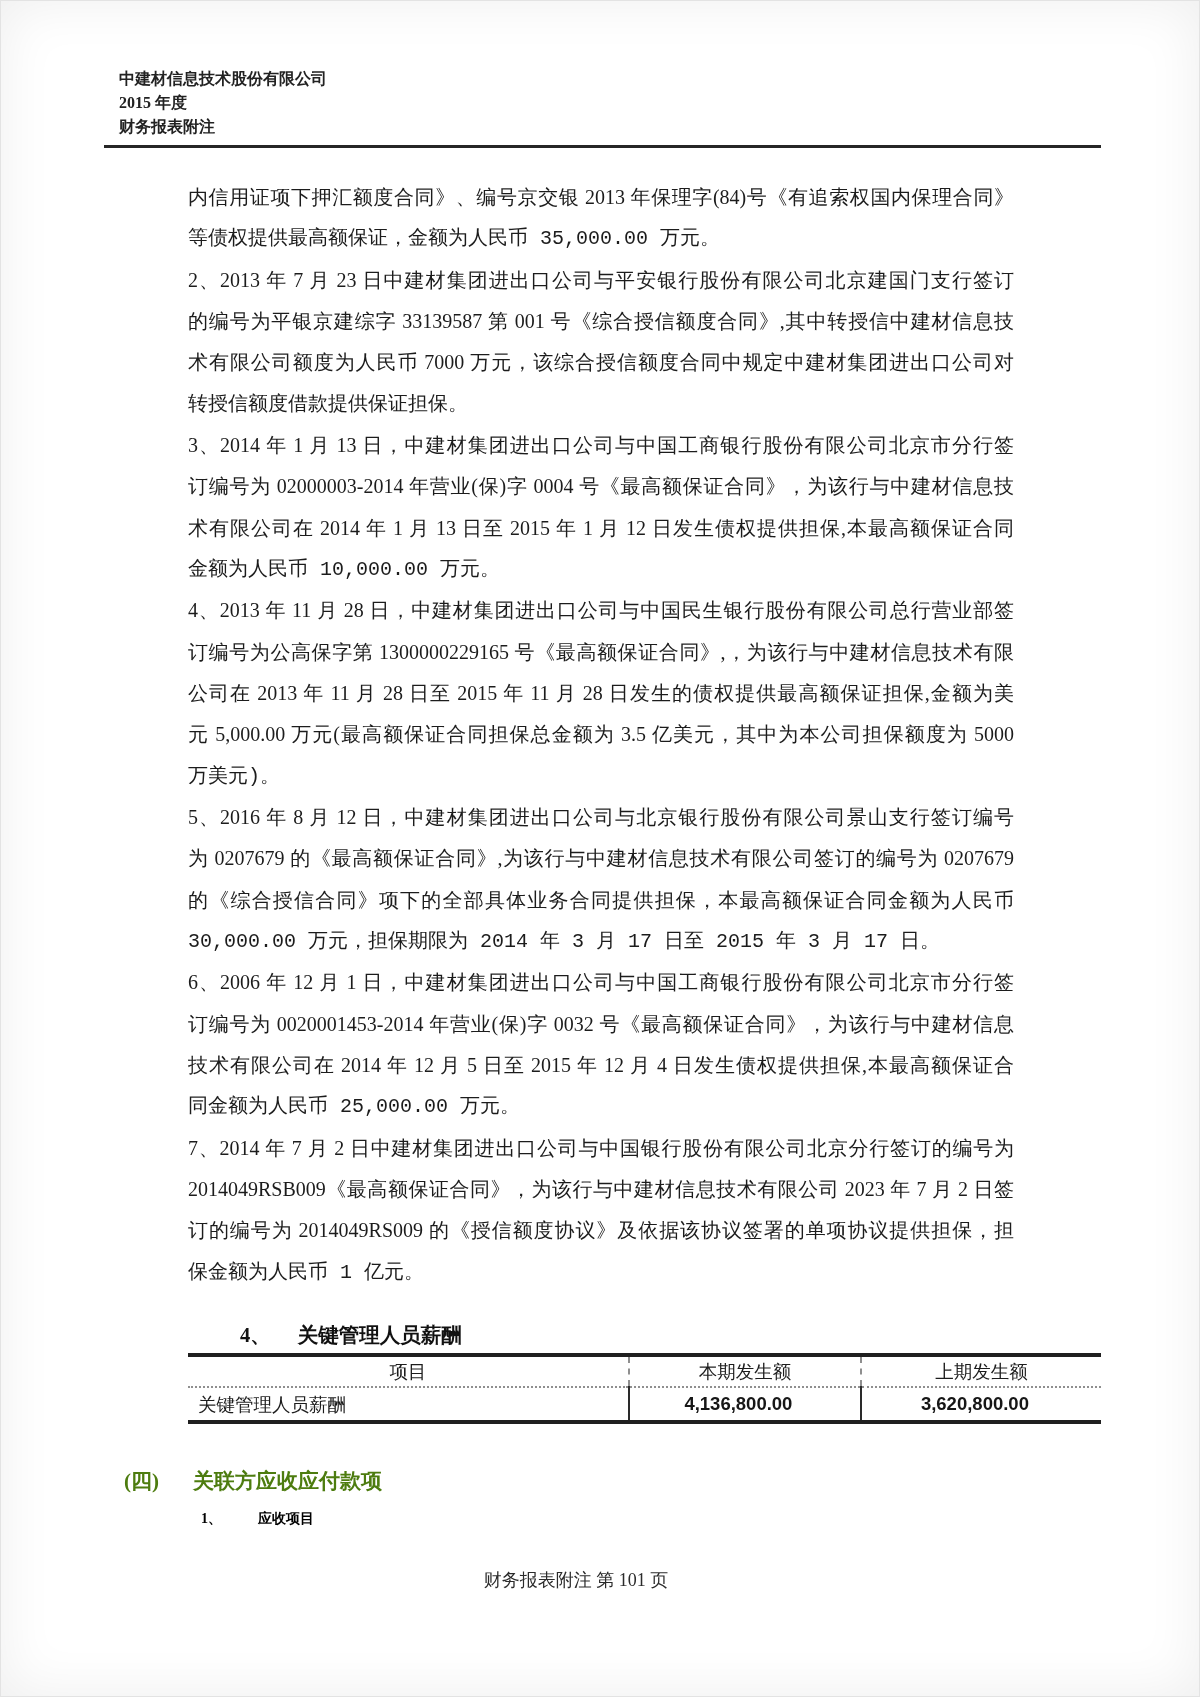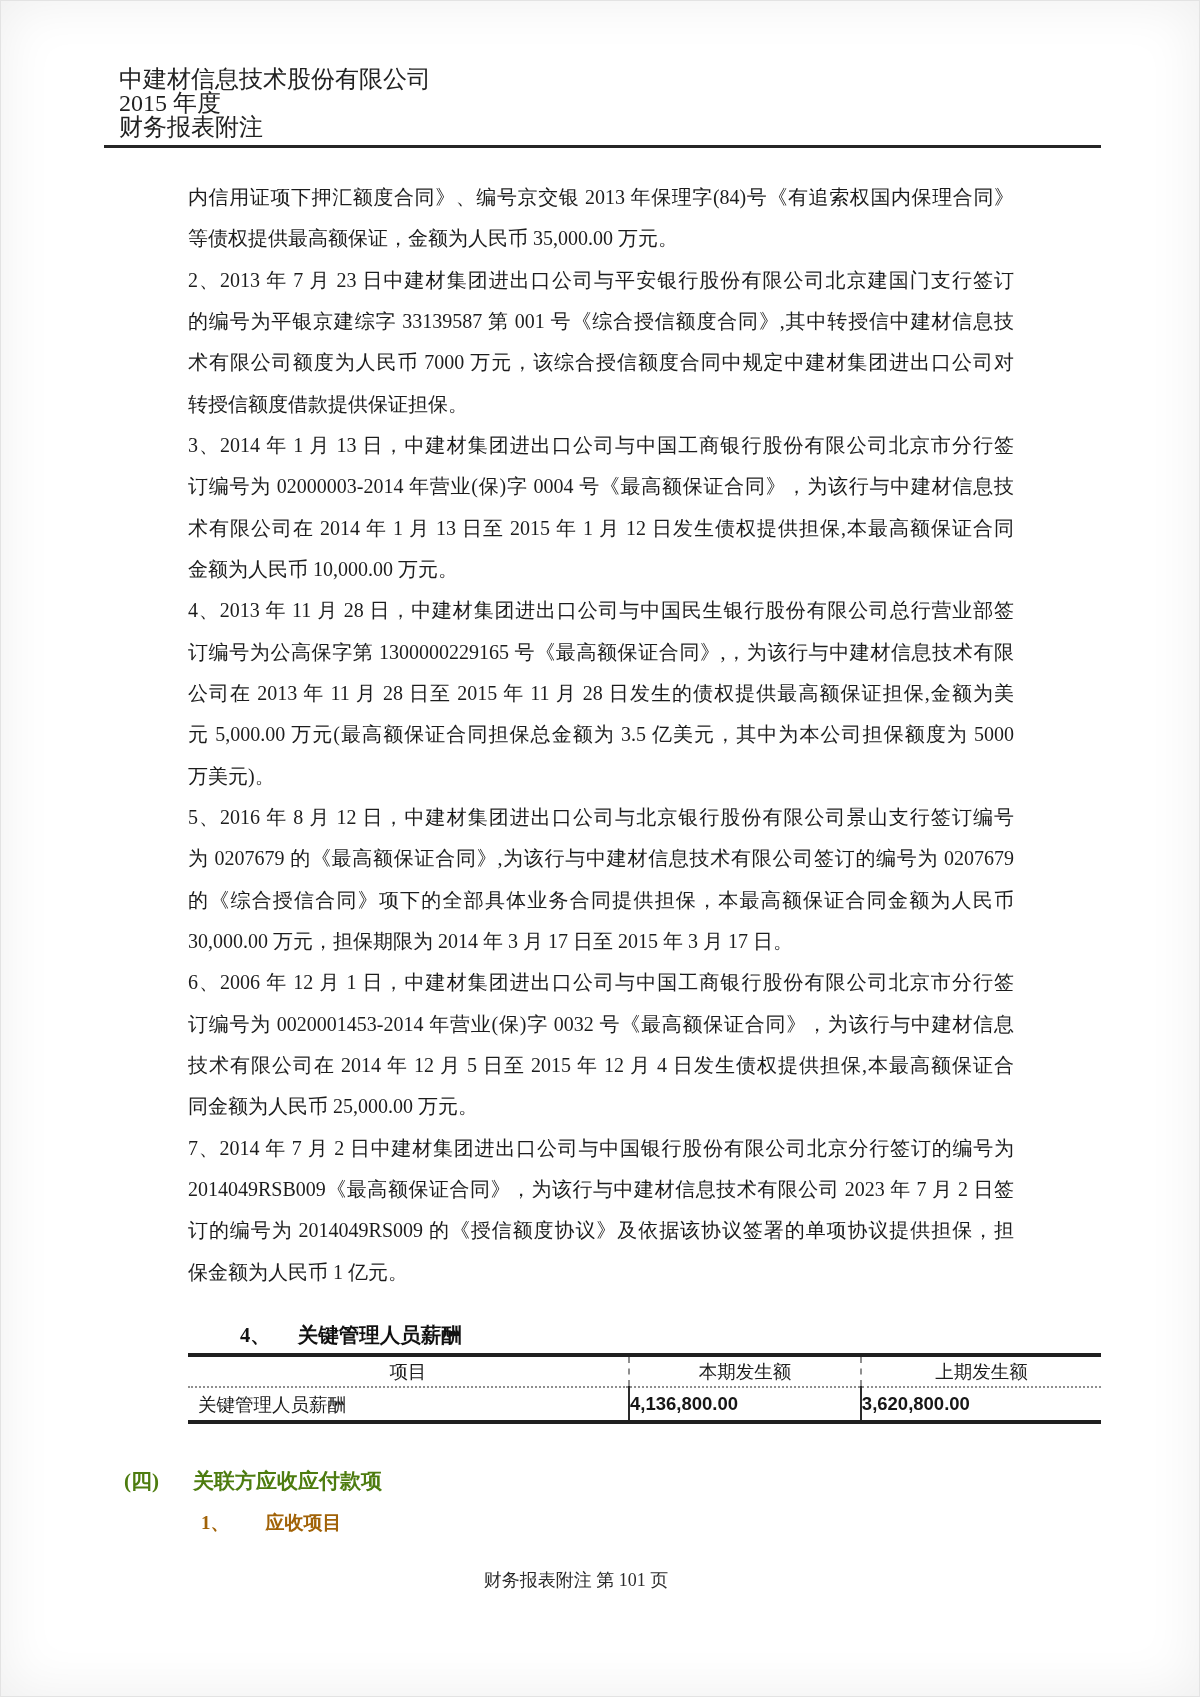--- a/index.html
+++ b/index.html
@@ -12,23 +12,24 @@
     font-family: "Liberation Serif", "DejaVu Serif", serif;
     overflow: hidden;
     box-shadow: inset 0 0 55px rgba(0,0,0,0.07);
     border: 1px solid #e3e3e3;
     box-sizing: border-box;
   }
   .doc-header {
     position: absolute;
     left: 118px;
     top: 66px;
-    font-size: 24px;
+    font-size: 16px;
     line-height: 24px;
     color: #222;
+    font-weight: bold;
   }
   .header-rule {
     position: absolute;
     left: 103px;
     top: 144px;
     width: 997px;
     height: 3px;
     background: #262626;
   }
   .body-block {
@@ -39,21 +40,21 @@
     font-size: 20px;
     line-height: 41.34px;
   }
   .body-line {
     height: 41.34px;
     overflow: hidden;
     text-align: justify;
     text-align-last: justify;
     text-justify: auto;
   }
-  .body-line.para-end { text-align-last: left; }
+  .body-line.para-end { text-align-last: left; font-family: Liberation Mono, monospace; }
 
   .h4-heading {
     position: absolute;
     left: 200px;
     top: 1320px;
     font-size: 20.5px;
     font-weight: bold;
     color: #111;
     margin-left: 39px;
   }
@@ -80,21 +81,21 @@
     padding: 0;
   }
   .salary-table thead th + th { border-left: 2px dashed #8f8f8f; }
   .salary-table tbody td {
     height: 32px;
     padding: 0;
   }
   .salary-table tbody td + td { border-left: 2px solid #2a2a2a; }
   .salary-table tbody td.item { text-align: left; padding-left: 10px; }
   .salary-table tbody td.num {
-    text-align: left;
+    text-align: center;
     padding-right: 13px;
     font-family: "Liberation Sans", "DejaVu Sans", sans-serif;
     font-weight: 600;
     font-size: 18.5px;
     color: #161616;
   }
 
   .hsi-heading {
     position: absolute;
     left: 123px;
@@ -102,23 +103,23 @@
     font-size: 21px;
     font-weight: bold;
     color: #4d7c0f;
   }
   .hsi-heading .title { margin-left: 34px; }
 
   .hsub-heading {
     position: absolute;
     left: 200px;
     top: 1509px;
-    font-size: 19px;
-    font-weight: bold;
-    color: #a16207;
+    font-size: 14px;
+    font-weight: bold;
+    color: #000000;
   }
   .hsub-heading .title { margin-left: 36px; }
 
   .page-footer {
     position: absolute;
     left: 125px;
     top: 1567px;
     width: 900px;
     text-align: center;
     font-size: 18px;

